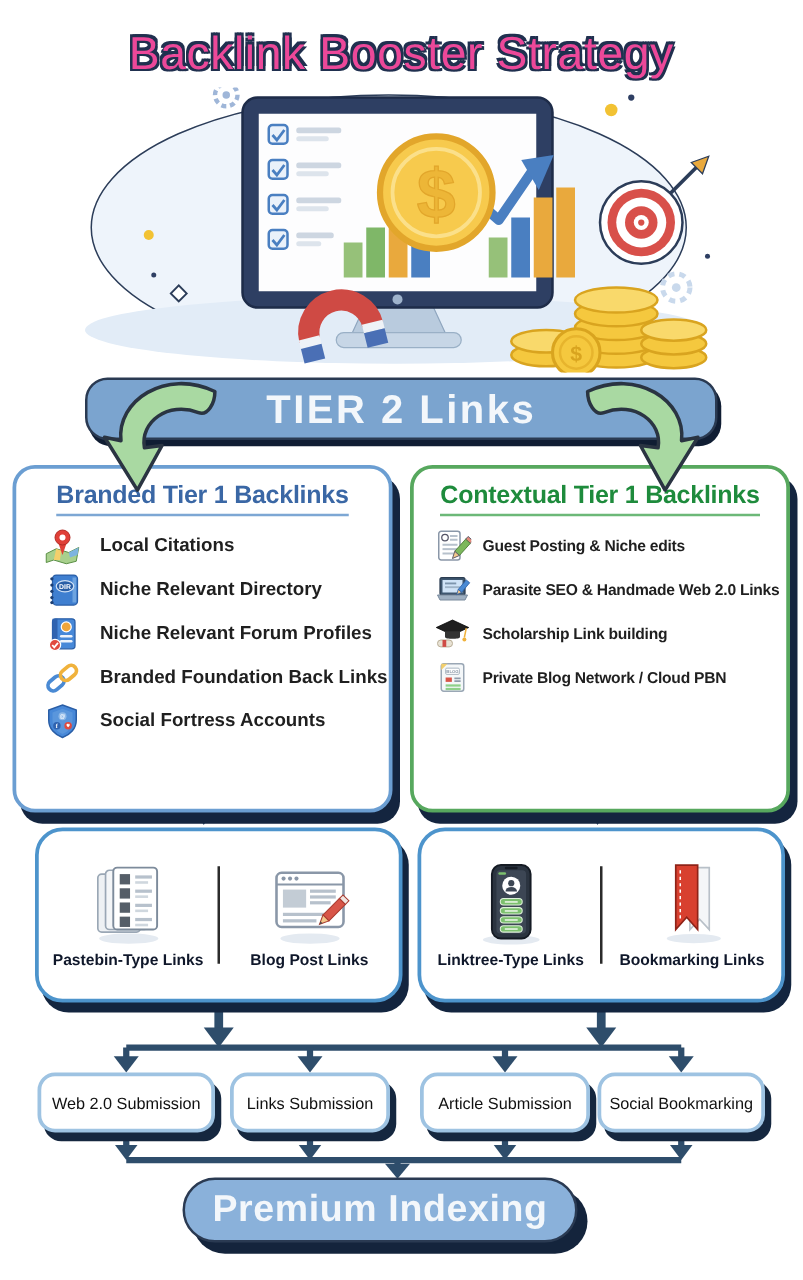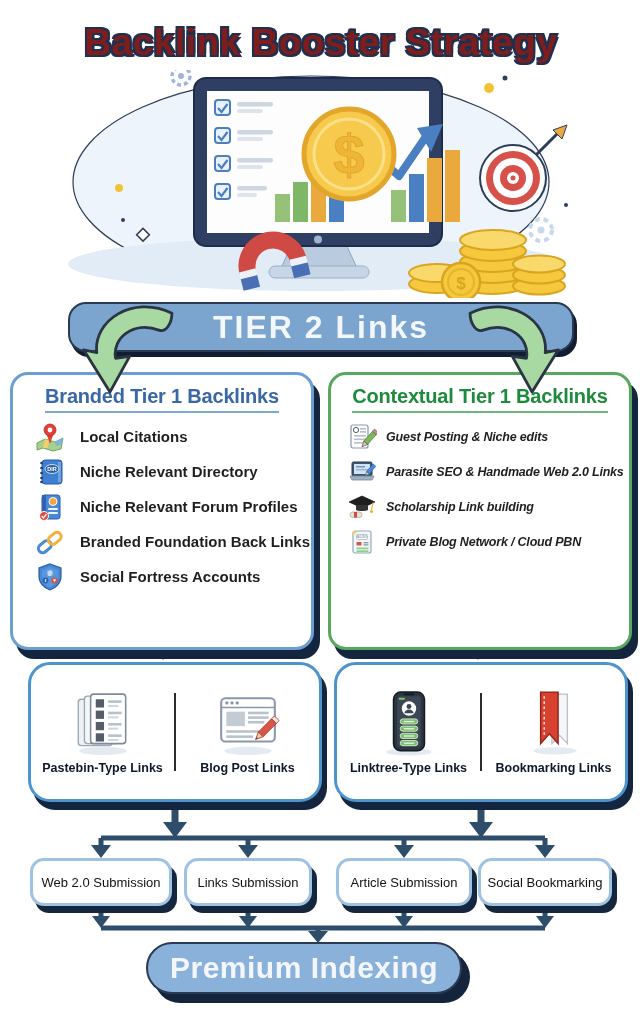--- a/index.html
+++ b/index.html
@@ -2,21 +2,21 @@
 <html><head>
 <meta charset="utf-8">
 <style>
   * { margin:0; padding:0; box-sizing:border-box; }
   body { background:#fff; }
   .page { position:relative; width:642px; height:1024px; background:#ffffff;
           font-family:"Liberation Sans", sans-serif; overflow:hidden; }
 
   
   .title { position:absolute; top:22px; left:0; right:0; text-align:center;
-           font-size:37px; font-weight:bold; letter-spacing:0.5px; color:#7f1d1d;
+           font-size:37px; font-weight:normal; letter-spacing:0.5px; color:#ec4899;
            text-shadow:-2px -2px 0 #20304f, 2px -2px 0 #20304f, -2px 2px 0 #20304f,
                         2px 2px 0 #20304f, 0 2px 0 #20304f, 0 -2px 0 #20304f; }
 
   
   .hero { position:absolute; left:61px; top:70px; width:520px; height:228px; z-index:1; }
 
   
   .banner { position:absolute; top:302px; left:68px; width:506px; height:50px;
             background:#7ba4cf; border:2px solid #2a3a52; border-radius:18px;
             box-shadow:3px 5px 0 #101d33; display:flex; align-items:center;
@@ -32,21 +32,21 @@
   .tier-box.branded    { left:10px;  border:3px solid #6b9ed2; box-shadow:6px 9px 0 #14253f; }
   .tier-box.contextual { left:328px; border:3px solid #57a85e; box-shadow:6px 9px 0 #14253f; }
   .tier-head { text-align:center; margin-bottom:6px; }
   .tier-head span { display:inline-block; font-size:20px; font-weight:bold;
                     padding-bottom:3px; letter-spacing:-0.2px; }
   .branded    .tier-head span { color:#3a67a5; border-bottom:2px solid #7da7d4; }
   .contextual .tier-head span { color:#1e8b3c; border-bottom:2px solid #6cb878; }
   ul.items { list-style:none; }
   ul.items li { display:flex; align-items:center; gap:15px; padding:4px 0 4px 16px; height:35px; }
   .branded    ul.items li span.lbl { font-size:15px;   font-weight:bold; color:#1f1f1f; white-space:nowrap; }
-  .contextual ul.items li { padding-left:10px; gap:9px;font-style:italic; }
+  .contextual ul.items li { padding-left:10px; gap:9px; }
   .contextual ul.items li span.lbl { font-size:12.5px; font-weight:bold; color:#1f1f1f;
                                      letter-spacing:-0.2px; white-space:nowrap; }
   .item-icon { width:30px; height:30px; flex:0 0 30px; }
 
   
   .mid-box { position:absolute; top:662px; width:294px; height:140px; background:#fff;
              border:3px solid #4d94cc; border-radius:22px; box-shadow:5px 8px 0 #13253f;
              display:flex; align-items:center; z-index:3; }
   .mid-box.left  { left:28px; }
   .mid-box.right { left:334px; }

